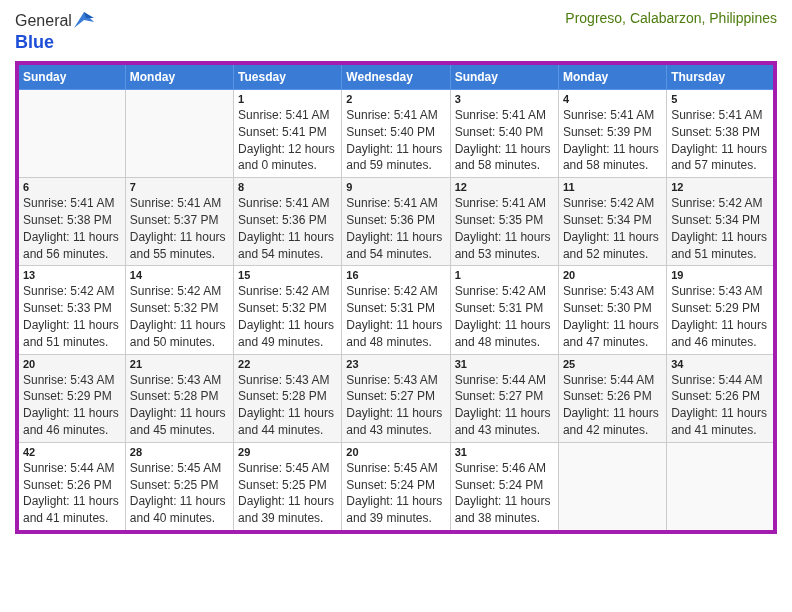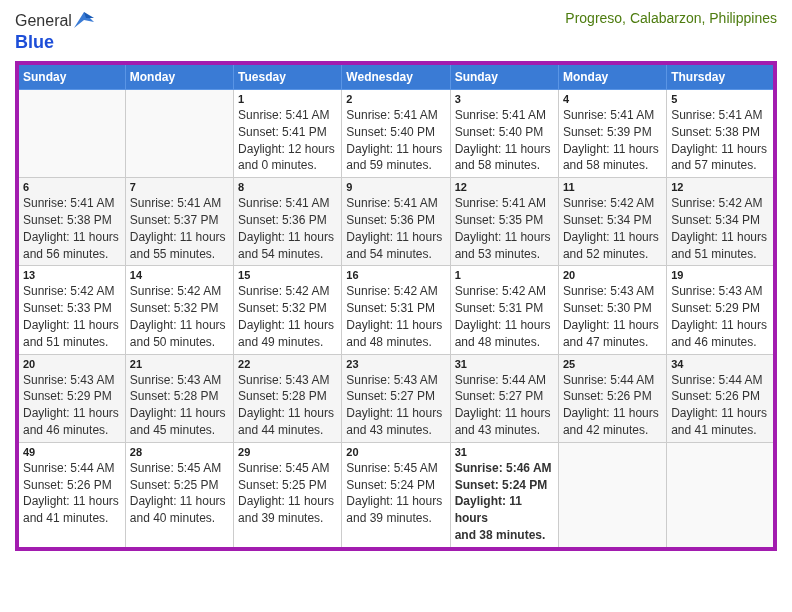--- a/index.html
+++ b/index.html
@@ -314,21 +314,21 @@
           <td>
             <span class="day-num">34</span>
             <div class="day-info" style="white-space: pre-line;">Sunrise: 5:44 AM
 Sunset: 5:26 PM
 Daylight: 11 hours
 and 41 minutes.</div>
           </td>
         </tr>
         <tr>
           <td>
-            <span class="day-num">49</span>
+            <span class="day-num">42</span>
             <div class="day-info" style="white-space: pre-line;">Sunrise: 5:44 AM
 Sunset: 5:26 PM
 Daylight: 11 hours
 and 41 minutes.</div>
           </td>
           <td>
             <span class="day-num">28</span>
             <div class="day-info" style="white-space: pre-line;">Sunrise: 5:45 AM
 Sunset: 5:25 PM
 Daylight: 11 hours
@@ -343,21 +343,21 @@
           </td>
           <td>
             <span class="day-num">20</span>
             <div class="day-info" style="white-space: pre-line;">Sunrise: 5:45 AM
 Sunset: 5:24 PM
 Daylight: 11 hours
 and 39 minutes.</div>
           </td>
           <td>
             <span class="day-num">31</span>
-            <div class="day-info" style="white-space: pre-line; font-weight: bold;">Sunrise: 5:46 AM
+            <div class="day-info" style="white-space: pre-line;">Sunrise: 5:46 AM
 Sunset: 5:24 PM
 Daylight: 11 hours
 and 38 minutes.</div>
           </td>
           <td class="empty-cell"></td>
           <td class="empty-cell"></td>
         </tr>
       </tbody>
   </table>
 </div>

